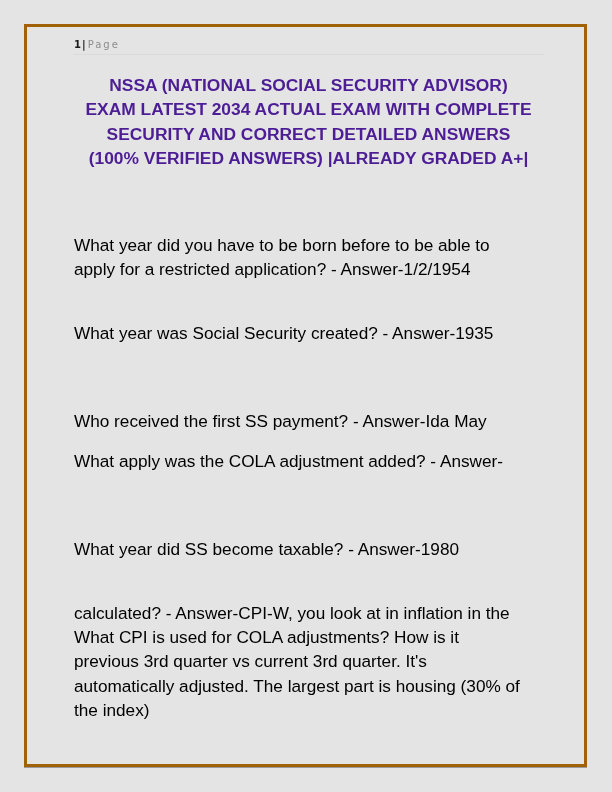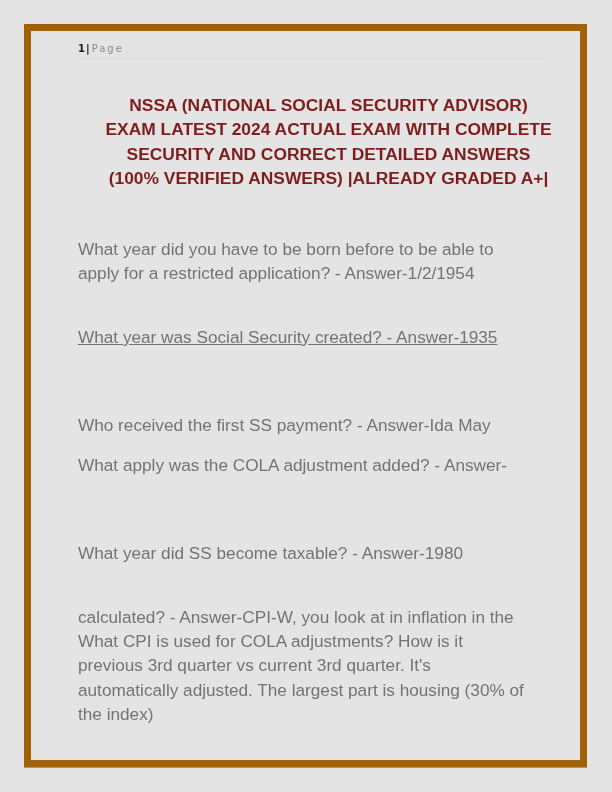--- a/index.html
+++ b/index.html
@@ -13,21 +13,21 @@
       position: relative;
       overflow: hidden;
       font-family: "Liberation Sans", sans-serif;
     }
     .page {
       position: absolute;
       left: 24px;
       top: 24px;
       width: 563px;
       height: 743px;
-      border: 7px solid #a16207;
+      border: 3px solid #a16207;
       box-shadow: 0 1px 0 #9a9a9a;
       background: #e4e4e4;
       box-sizing: border-box;
     }
     .page-header {
       position: absolute;
       left: 47px;
       top: 11px;
       width: 470px;
       height: 16px;
@@ -49,71 +49,71 @@
     .page-label {
       letter-spacing: 2px;
       color: #8c8c8c;
     }
     .title {
       position: absolute;
       left: 20px;
       top: 46px;
       width: 523px;
       text-align: center;
-      color: #7f1d1d;
+      color: #4c1d95;
       font-weight: bold;
       font-size: 17.4px;
       line-height: 24.4px;
-      margin: 16px;
+      margin: 0;
     }
     .title span {
       display: block;
       white-space: nowrap;
     }
     .qa-list {
       position: absolute;
       left: 47px;
       top: 206px;
       width: 480px;
     }
     .qa {
       font-size: 17.2px;
       line-height: 24.2px;
-      color: #737373;
+      color: #000000;
       margin: 0;
     }
     .qa span.line {
       display: block;
       white-space: nowrap;
     }
   </style>
 </head>
 <body>
 
 <div class="page">
 
   <div class="page-header">
     <span class="page-num">1</span><span class="page-sep">|</span><span class="page-label">Page</span>
   </div>
 
   <h1 class="title">
     <span>NSSA (NATIONAL SOCIAL SECURITY ADVISOR)</span>
-    <span>EXAM LATEST 2024 ACTUAL EXAM WITH COMPLETE</span>
+    <span>EXAM LATEST 2034 ACTUAL EXAM WITH COMPLETE</span>
     <span>SECURITY AND CORRECT DETAILED ANSWERS</span>
     <span>(100% VERIFIED ANSWERS) |ALREADY GRADED A+|</span>
   </h1>
 
   <div class="qa-list">
 
     <p class="qa" style="position:absolute; top:0px;">
       <span class="line">What year did you have to be born before to be able to</span>
       <span class="line">apply for a restricted application? - Answer-1/2/1954</span>
     </p>
 
-    <p class="qa" style="position:absolute; top:88px;text-decoration:underline;">
+    <p class="qa" style="position:absolute; top:88px;">
       <span class="line">What year was Social Security created? - Answer-1935</span>
     </p>
 
     <p class="qa" style="position:absolute; top:152px;margin-top:24px;">
       <span class="line">Who received the first SS payment? - Answer-Ida May</span>
     </p>
 
     <p class="qa" style="position:absolute; top:216px;">
       <span class="line">What apply was the COLA adjustment added? - Answer-</span>
     </p>

